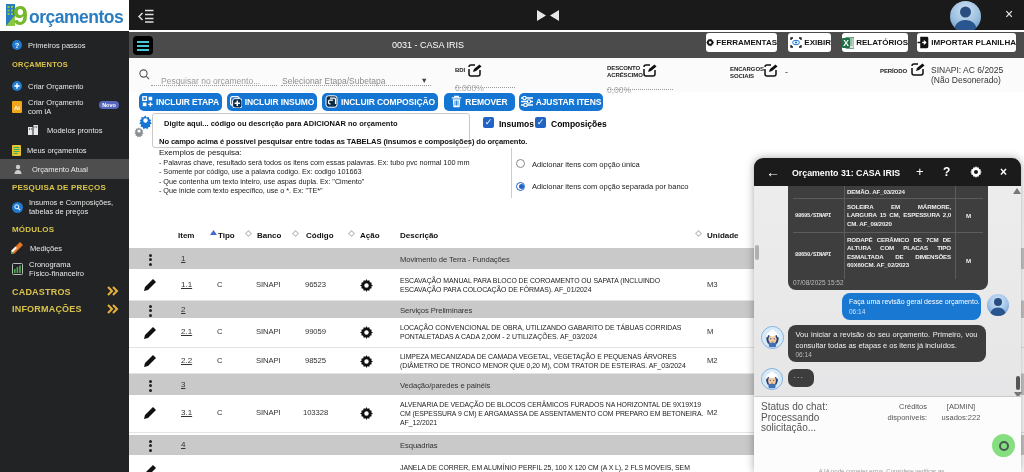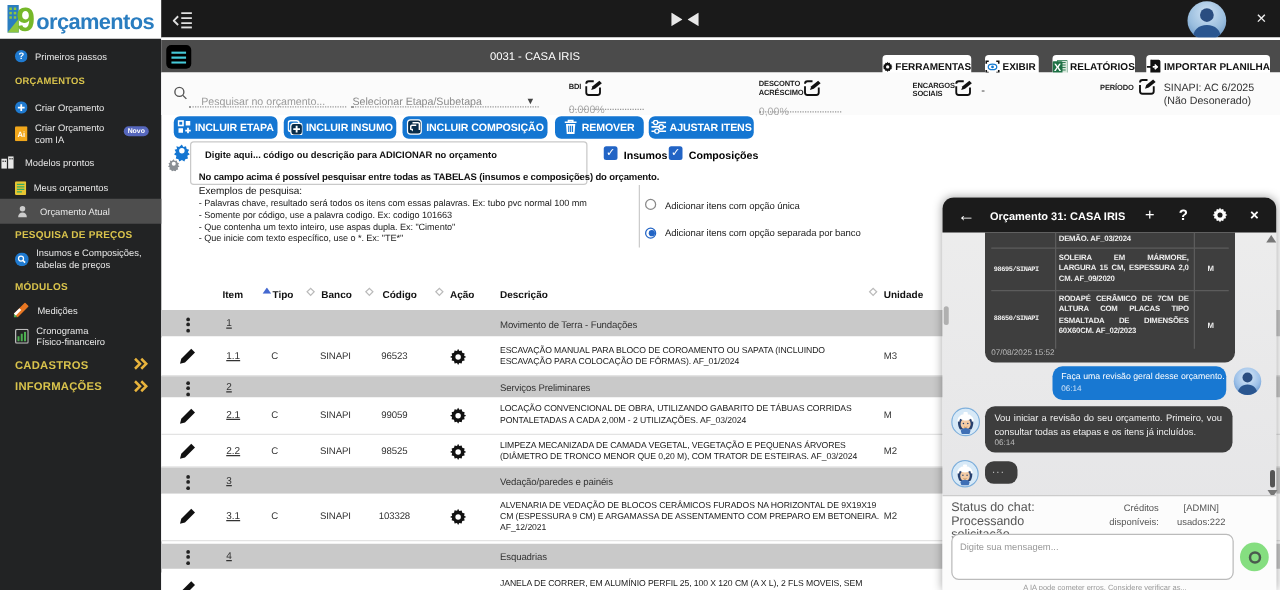--- a/index.html
+++ b/index.html
@@ -1,21 +1,21 @@
 <!DOCTYPE html>
 <html><head><meta charset="utf-8">
 <style>
 *{margin:0;padding:0;box-sizing:border-box}
 html,body{width:1024px;height:472px;overflow:hidden;font-family:"Liberation Sans",sans-serif;background:#fff}
 #sb{position:absolute;left:0;top:0;width:129px;height:472px;background:#222324;color:#eee}
 #logo{position:absolute;left:0;top:0;width:129px;height:31px;background:#fff;overflow:hidden}
 #main{position:absolute;left:129px;top:0;width:895px;height:472px}
 #topstrip{position:absolute;left:0;top:0;width:895px;height:30px;background:#1a1a1a}
 #titlebar{position:absolute;left:0;top:32px;width:895px;height:26px;background:#4b4b4b}
-.wbtn{position:absolute;top:12px;height:19px;background:#fff;border-radius:3px;display:flex;align-items:center;justify-content:flex-start;font-weight:bold;font-size:8px;color:#111;gap:2px;white-space:nowrap}
+.wbtn{position:absolute;top:1px;height:19px;background:#fff;border-radius:3px;display:flex;align-items:center;justify-content:flex-end;font-weight:bold;font-size:8px;color:#111;gap:2px;white-space:nowrap}
 #toolbar{position:absolute;left:0;top:58px;width:895px;height:34px;background:#fbfbfb}
 .bbtn{position:absolute;top:92.5px;height:18px;background:#1476d2;border-radius:5px;color:#fff;font-weight:bold;font-size:8.5px;display:flex;align-items:center;justify-content:center;gap:3px;white-space:nowrap;letter-spacing:-0.1px}
 .dot-u{border-bottom:1px dotted #999}
 .lbl{font-size:6px;font-weight:bold;color:#222;line-height:6.8px;letter-spacing:-0.1px}
 .cb{position:absolute;width:11px;height:11px;background:#2264c5;border-radius:2px;color:#fff;font-size:9px;line-height:11px;text-align:center}
 .sb-item{position:absolute;left:0;width:129px;display:flex;align-items:center;gap:6px;padding-left:12px;font-size:7.5px;color:#e8e8e8}
 .sb-head{position:absolute;left:12px;font-weight:bold;color:#d9c34c;font-size:7.5px;letter-spacing:.2px}
 .grow{position:absolute;left:0;background:#c9c9c9;width:895px}
 .trow{position:absolute;left:0;background:#fff;width:895px;border-bottom:1px solid #e3e3e3}
 .desc{position:absolute;left:271px;font-size:6.9px;color:#1a1a1a;line-height:9px;white-space:nowrap;letter-spacing:-0.05px}
@@ -66,21 +66,21 @@
   <span>Criar Orçamento</span>
     </div>
  <div class="sb-item" style="top:98px;height:18px">
   <svg width="10" height="12" viewBox="0 0 10 12" style="flex:none">
         <rect width="10" height="12" rx="1" fill="#f2a71b"></rect>
         <text x="5" y="8.5" text-anchor="middle" font-size="6" font-weight="bold" fill="#fff">Ai</text>
       </svg>
   <span>Criar Orçamento<br>com IA</span>
     </div>
  <div style="position:absolute;left:99px;top:101px;width:20px;height:8px;background:#5667bd;border-radius:4px;color:#fff;font-size:5.5px;font-weight:bold;text-align:center;line-height:8px">Novo</div>
- <div class="sb-item" style="top:123px;height:14px;padding-left:1px;gap:9px">
+ <div class="sb-item" style="top:123px;height:14px;padding-left:28px;gap:9px">
   <svg width="10" height="10" viewBox="0 0 10 10" style="flex:none">
         <rect x="0" y="2" width="4.5" height="8" fill="#e8e8e8"></rect>
         <rect x="5.5" y="0" width="4.5" height="10" fill="#e8e8e8"></rect>
         <rect x="1" y="3.5" width="1" height="1" fill="#222"></rect>
         <rect x="2.8" y="3.5" width="1" height="1" fill="#222"></rect>
         <rect x="6.5" y="1.5" width="1" height="1" fill="#222"></rect>
         <rect x="8.2" y="1.5" width="1" height="1" fill="#222"></rect>
       </svg>
   <span>Modelos prontos</span>
     </div>
@@ -498,20 +498,17 @@
       </svg></div>
 <div class="bub" style="left:33.5px;top:210.5px;width:26px;height:18px;border-radius:7px">
  <div style="position:absolute;left:6px;top:1px;color:#bbb;font-size:9px;letter-spacing:1px">...</div>
 </div>
 <div style="position:absolute;left:261.5px;top:218px;width:4.5px;height:14px;background:#555;border-radius:2px"></div>
 <div style="position:absolute;left:260px;top:234px;width:0;height:0;border-left:4px solid transparent;border-right:4px solid transparent;border-top:6px solid #777"></div>
 <div style="position:absolute;left:0;top:238px;width:267px;height:76px;background:#fcfcfc;border-top:1px solid #ccc"></div>
 <div style="position:absolute;left:7px;top:244px;width:100px;font-size:10px;color:#555;line-height:10.5px">Status do chat: Processando solicitação...</div>
 <div style="position:absolute;left:120px;top:244px;width:53px;font-size:7.5px;color:#555;line-height:10.5px;text-align:right">Créditos disponíveis:</div>
 <div style="position:absolute;left:182px;top:244px;width:50px;font-size:7.5px;color:#555;line-height:10.5px;text-align:center">[ADMIN] usados:222</div>
-<div style="position:absolute;left:7px;top:269px;width:226px;height:37px;background:#fff;border:1px solid #bbb;border-radius:6px">
- <div style="position:absolute;left:6px;top:5px;font-size:7.5px;color:#999">Digite sua mensagem...</div>
-</div>
 <div style="position:absolute;left:238px;top:276px;width:23px;height:23px;background:#85de80;border-radius:50%">
  <div style="position:absolute;left:6.5px;top:6.5px;width:10px;height:10px;border:2px solid #4a5a4e;border-radius:50%"></div>
 </div>
 <div style="position:absolute;left:30px;top:310px;width:200px;font-size:6px;color:#999;text-align:center">A IA pode cometer erros. Considere verificar as...</div>
 </div>
 
 </body></html>

